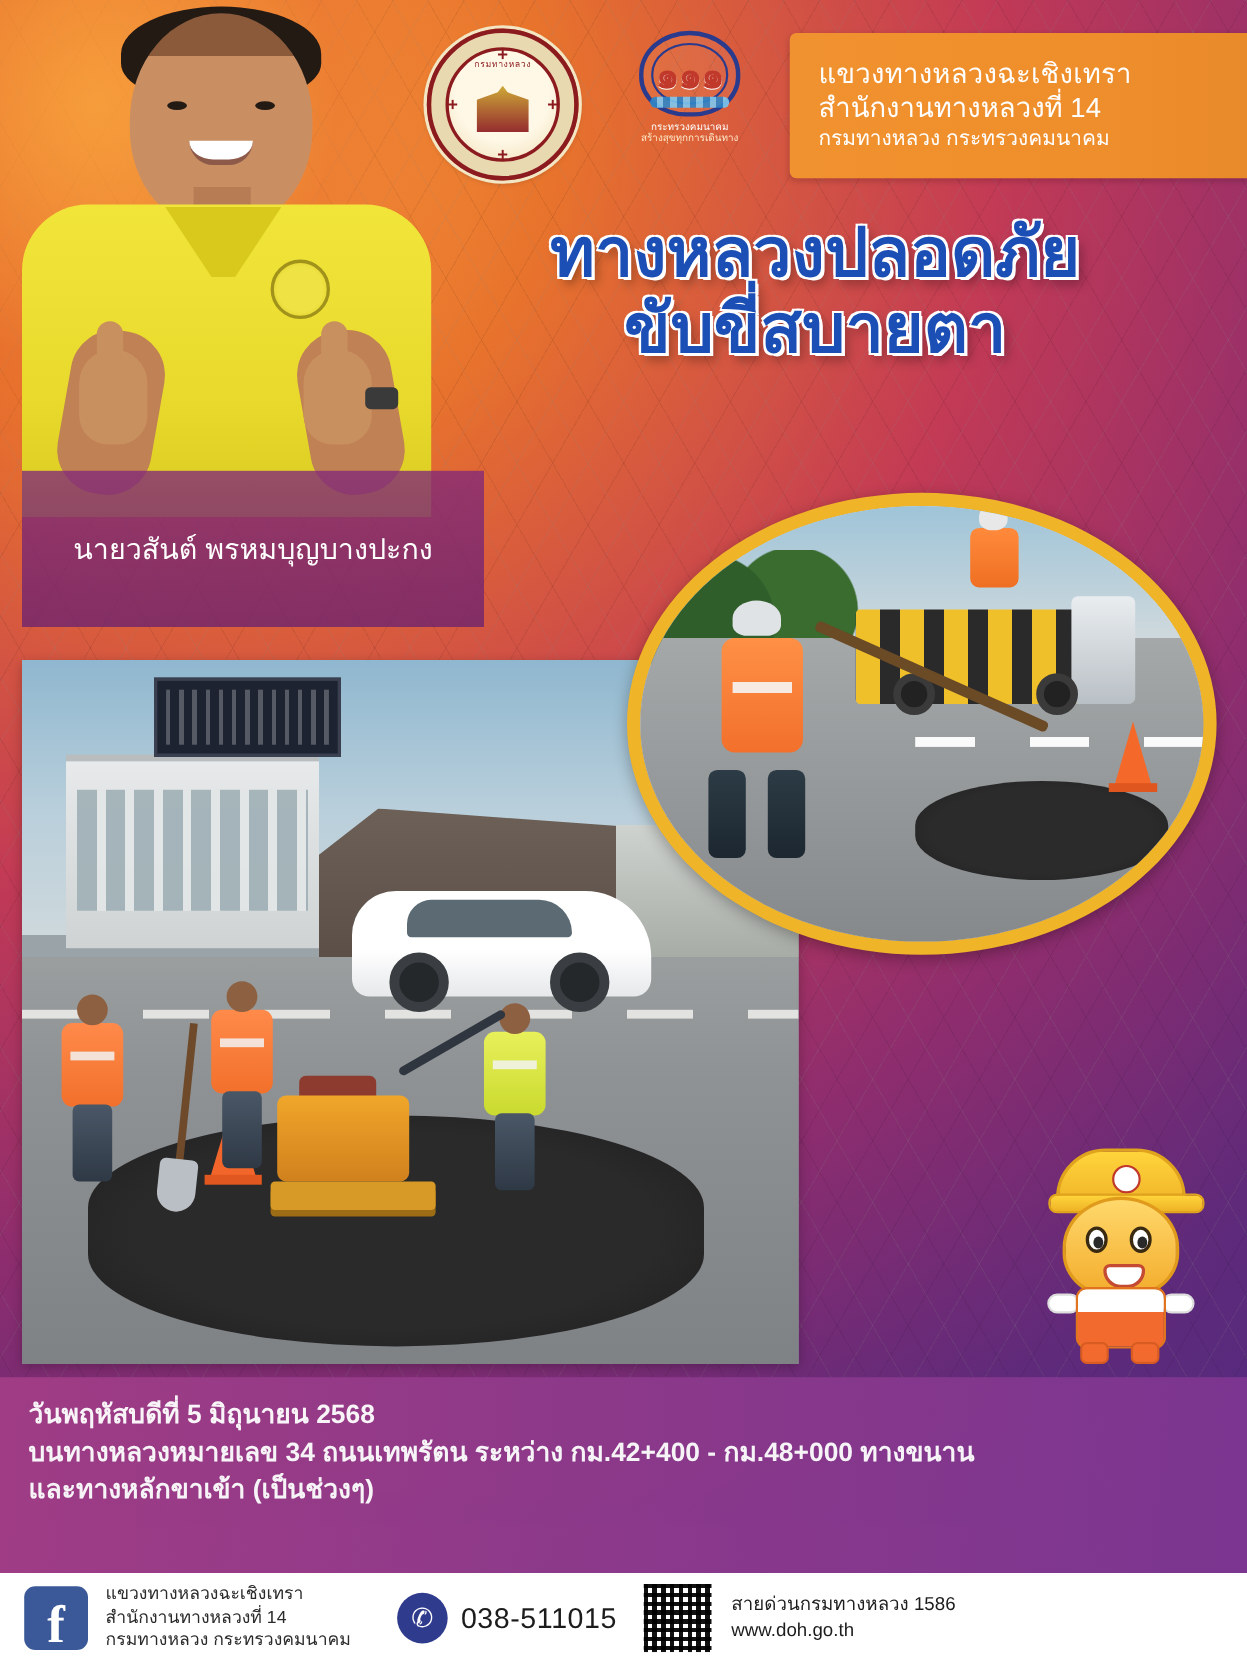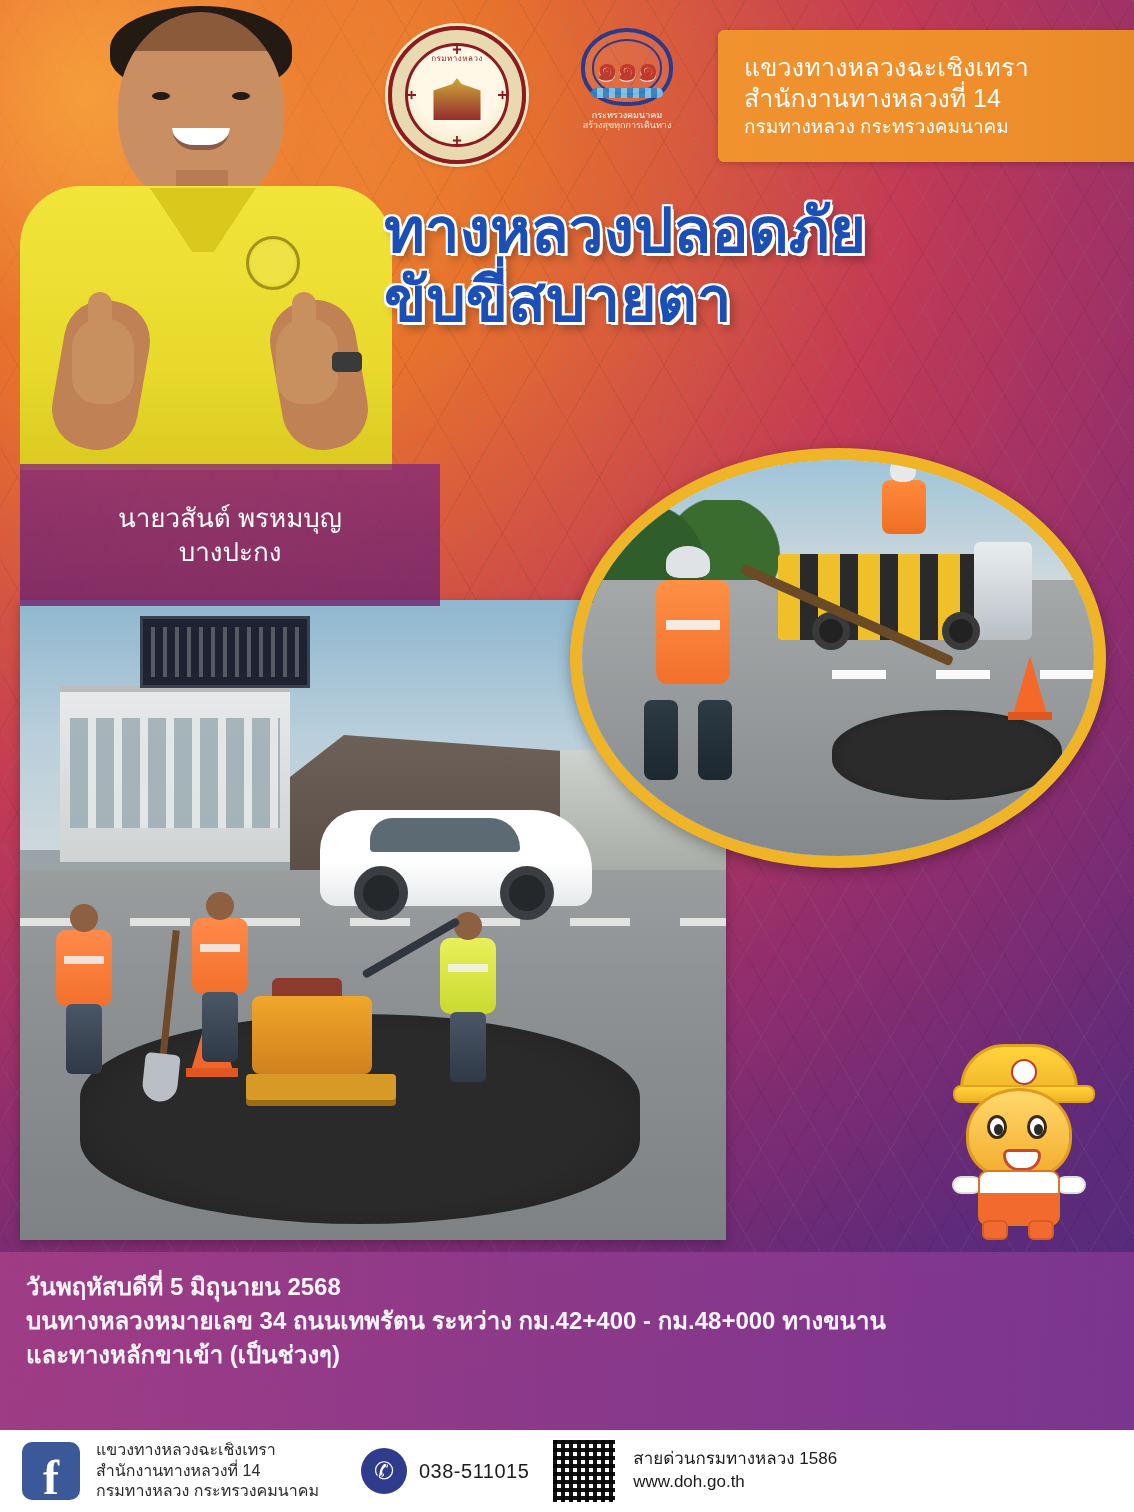--- a/index.html
+++ b/index.html
@@ -163,38 +163,38 @@
   .man .thumb.r { left: 276px; top: 318px; }
   .man .thumb::after {
     content: ""; position: absolute; left: 16px; top: -26px; width: 24px; height: 40px;
     background: #c9905f; border-radius: 14px;
   }
   .man .watch { position: absolute; left: 332px; top: 352px; width: 30px; height: 20px; background: #3a3a3a; border-radius: 5px; }
 
   
   .title-wrap {
     position: absolute; left: 384px; top: 196px; width: 740px; z-index: 7;
-    text-align: left; padding-right: 26px;
+    text-align: center; padding-right: 26px;
   }
   .title-1 {
     font-size: 62px; line-height: 1.12; color: #1b4fb5; font-weight: bold;
     letter-spacing: 0px;
     text-shadow: 3px 3px 0 #ffffff, -2px -2px 0 #ffffff, 2px -2px 0 #fff, -2px 2px 0 #fff, 5px 6px 10px rgba(0,0,0,0.35);
   }
   .title-2 {
     font-size: 62px; line-height: 1.12; color: #1b4fb5; font-weight: bold;
     text-shadow: 3px 3px 0 #ffffff, -2px -2px 0 #ffffff, 2px -2px 0 #fff, -2px 2px 0 #fff, 5px 6px 10px rgba(0,0,0,0.35);
   }
 
   
   .name-box {
-    position: absolute; left: 20px; top: 464px; width: 420px; height: 142px;
+    position: absolute; left: 20px; top: 428px; width: 420px; height: 142px;
     background: linear-gradient(180deg, rgba(130,40,120,0.78), rgba(110,35,110,0.8));
     z-index: 7;
-    display: flex; flex-direction: column; align-items: center; justify-content: center;
+    display: flex; flex-direction: row; align-items: center; justify-content: center;
     color: #fff;
   }
   .name-box div { font-size: 26px; line-height: 1.32; text-align: center; }
 
   
   .photo-left {
     position: absolute; left: 20px; top: 600px; width: 706px; height: 640px;
     z-index: 6; overflow: hidden; background: #9aa3a8;
     box-shadow: 0 3px 10px rgba(0,0,0,.25);
   }
@@ -369,21 +369,21 @@
   .fb-icon {
     width: 58px; height: 58px; margin-left: 22px; border-radius: 10px;
     background: #3b5998; color: #fff; display:flex; align-items:flex-end; justify-content:center;
     font-size: 48px; font-weight: bold; font-family: "Liberation Serif", serif; line-height: .92;
   }
   .fb-text { margin-left: 16px; font-size: 16px; line-height: 1.28; color: #2b2b2b; }
   .phone-icon {
     width: 46px; height: 46px; border-radius: 50%; background: #2f3b8c; margin-left: 42px;
     display:flex; align-items:center; justify-content:center; color:#fff; font-size: 24px;
   }
-  .phone-num { margin-left: 12px; font-size: 20px; color: #1c1c1c; letter-spacing: .5px; }
+  .phone-num { margin-left: 12px; font-size: 26px; color: #1c1c1c; letter-spacing: .5px; }
   .qr {
     width: 66px; height: 66px; margin-left: 22px;
     background-color: #fff;
     background-image:
       repeating-linear-gradient(90deg,#111 0 4px, #fff 4px 8px),
       repeating-linear-gradient(180deg,#111 0 4px, #fff 4px 8px);
     background-blend-mode: multiply;
     border: 2px solid #fff;
   }
   .hotline { margin-left: 16px; font-size: 17px; line-height: 1.35; color: #1c1c1c; }

